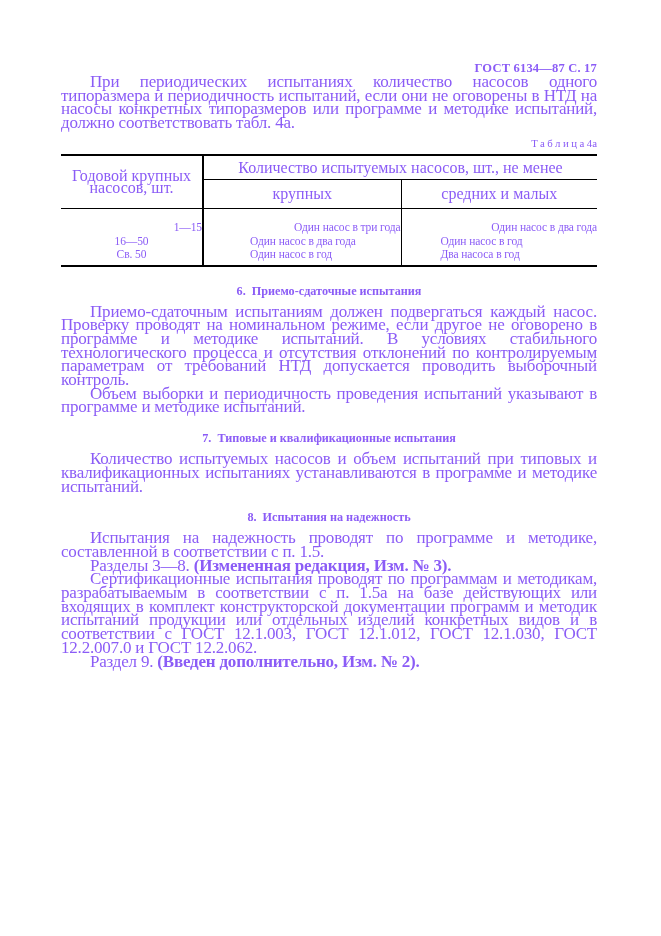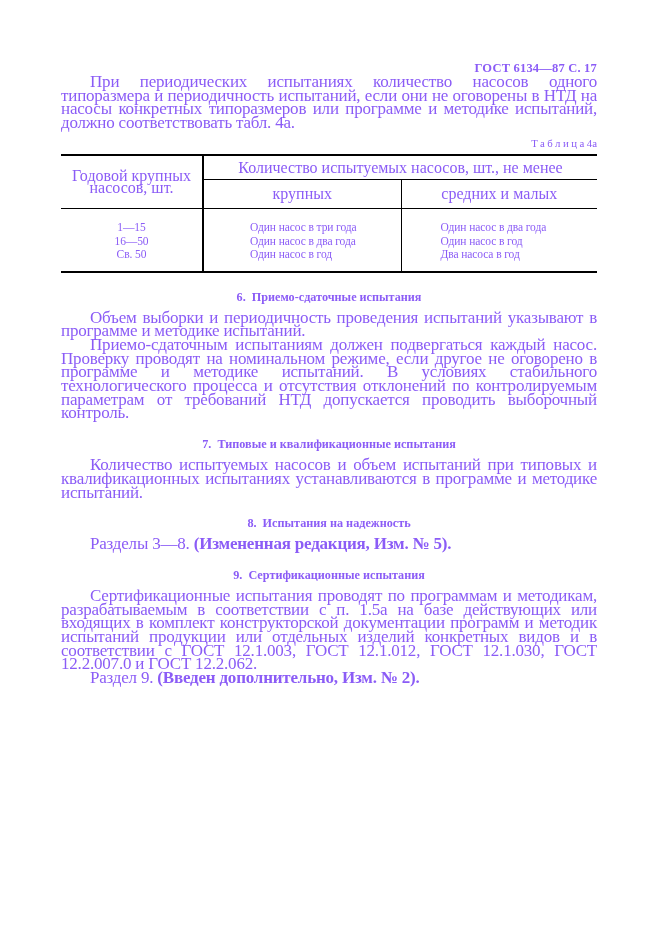--- a/index.html
+++ b/index.html
@@ -78,22 +78,22 @@
   th.sub-head.divider { border-right: 1px solid #000; }
   table.gost tbody td {
     font-size: 11.5px;
     line-height: 13.4px;
     letter-spacing: -0.1px;
     vertical-align: top;
   }
   tbody td.cell-qty { border-right: 2px solid #000; text-align: center; }
   tbody td.cell-large { border-right: 1px solid #000; padding-left: 46px; }
   tbody td.cell-medium { padding-left: 39px; }
-  tbody tr.first td { padding-top: 12px; }
-  tbody tr.last td { padding-bottom: 9px; }
+  tbody tr.first td { padding-top: 12px; text-align: right; }
+  tbody tr.last td { padding-bottom: 3px; }
   .oneline { text-align: left; }
   b.amend { letter-spacing: -0.2px; }
 </style>
 </head>
 <body>
 
 <div class="page">
   <div class="content">
 
     <div class="doc-header">ГОСТ 6134—87 С. 17</div>
@@ -133,27 +133,27 @@
         </tr>
         <tr class="last">
           <td class="cell-qty">Св. 50</td>
           <td class="cell-large">Один насос в год</td>
           <td class="cell-medium">Два насоса в год</td>
         </tr>
       </tbody>
     </table>
 
     <h2 class="sec">6. Приемо-сдаточные испытания</h2>
+    <p class="body">Приемо-сдаточным испытаниям должен подвергаться каждый насос. Проверку проводят на номинальном режиме, если другое не оговорено в программе и методике испытаний. В условиях стабильного технологического процесса и отсутствия отклонений по контролируемым параметрам от требований НТД допускается проводить выборочный контроль.</p>
     <p class="body">Объем выборки и периодичность проведения испытаний указывают в программе и методике испытаний.</p>
-    <p class="body">Приемо-сдаточным испытаниям должен подвергаться каждый насос. Проверку проводят на номинальном режиме, если другое не оговорено в программе и методике испытаний. В условиях стабильного технологического процесса и отсутствия отклонений по контролируемым параметрам от требований НТД допускается проводить выборочный контроль.</p>
 
     <h2 class="sec">7. Типовые и квалификационные испытания</h2>
     <p class="body">Количество испытуемых насосов и объем испытаний при типовых и квалификационных испытаниях устанавливаются в программе и методике испытаний.</p>
 
     <h2 class="sec">8. Испытания на надежность</h2>
-    <p class="body oneline"><span>Разделы 3—8. </span><b class="amend">(Измененная редакция, Изм. № 5).</b></p>
+    <p class="body">Испытания на надежность проводят по программе и методике, составленной в соответствии с п. 1.5.</p>
+    <p class="body oneline"><span>Разделы 3—8. </span><b class="amend">(Измененная редакция, Изм. № 3).</b></p>
 
-    <h2 class="sec">9. Сертификационные испытания</h2>
     <p class="body">Сертификационные испытания проводят по программам и методикам, разрабатываемым в соответствии с п. 1.5а на базе действующих или входящих в комплект конструкторской документации программ и методик испытаний продукции или отдельных изделий конкретных видов и в соответствии с ГОСТ 12.1.003, ГОСТ 12.1.012, ГОСТ 12.1.030, ГОСТ 12.2.007.0 и ГОСТ 12.2.062.</p>
     <p class="body oneline"><span>Раздел 9. </span><b class="amend">(Введен дополнительно, Изм. № 2).</b></p>
 
   </div>
 </div>
 
 </body></html>

